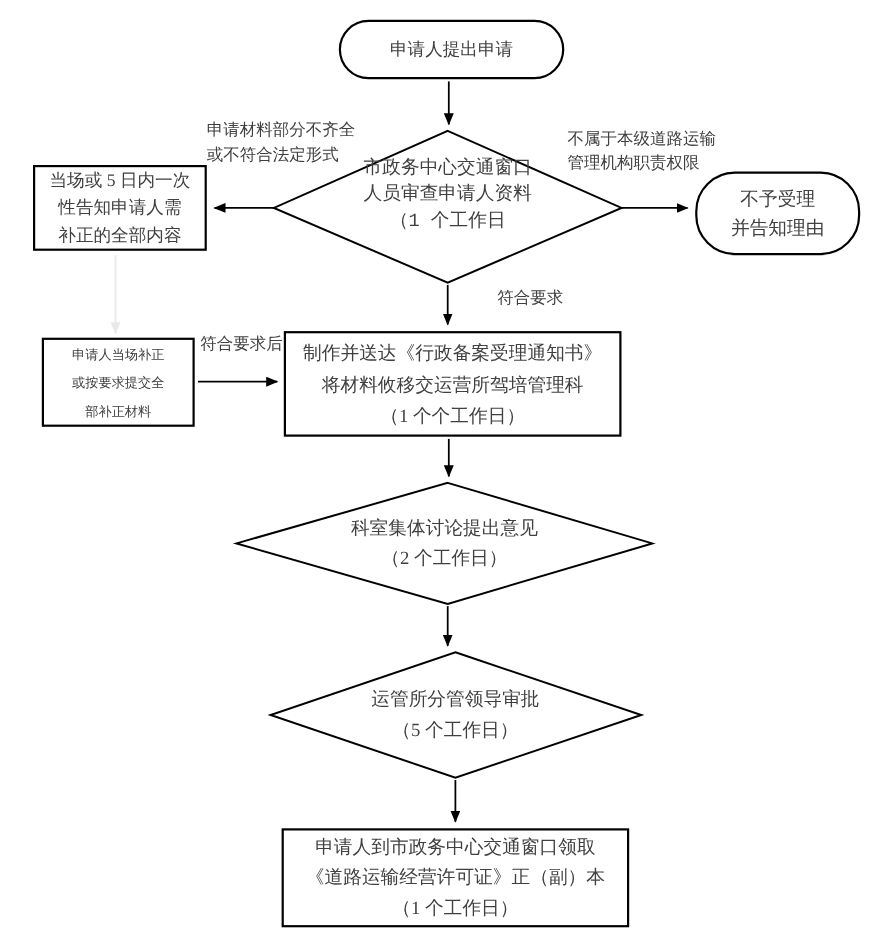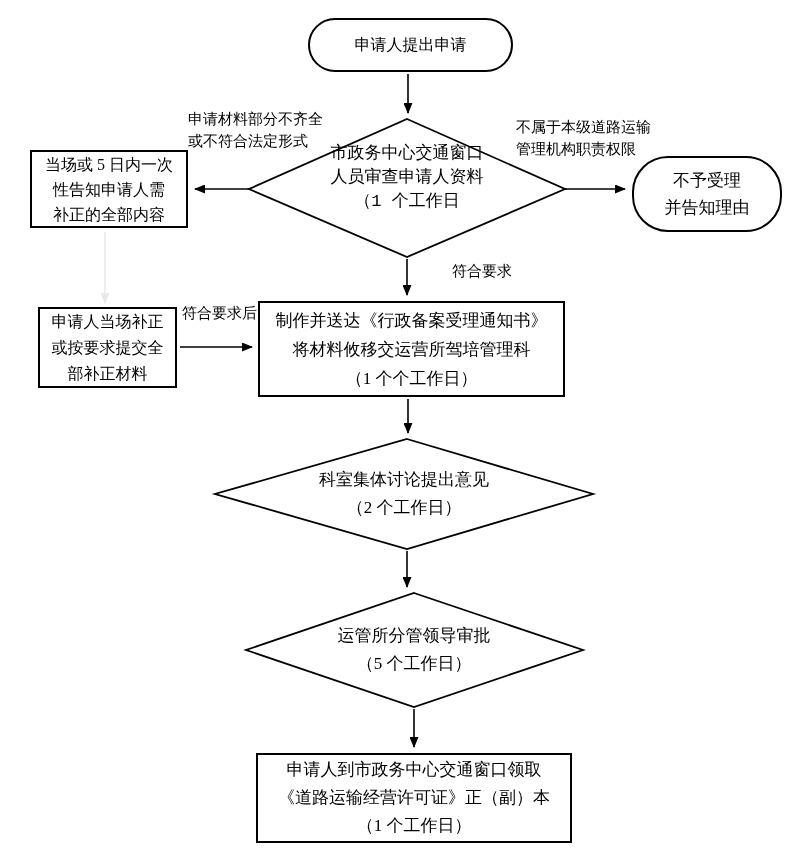--- a/index.html
+++ b/index.html
@@ -1,34 +1,34 @@
 <!DOCTYPE html>
 <html><head>
 <meta charset="utf-8">
 <style>
   html,body{margin:0;padding:0;background:#ffffff;}
   .canvas{
     position:relative;width:801px;height:858px;background:#ffffff;overflow:hidden;
-    font-family:"Liberation Serif","DejaVu Serif",serif;color:#000000;
+    font-family:"Liberation Serif","DejaVu Serif",serif;color:#404040;
   }
   .wires{position:absolute;left:0;top:0;width:801px;height:858px;}
   .node,.dtext,.elabel{
     position:absolute;box-sizing:border-box;white-space:pre-line;
     display:flex;align-items:center;justify-content:center;text-align:center;
   }
   .node{background:#ffffff;border:2px solid #000000;}
   .dtext{background:transparent;border:none;}
   .elabel{display:block;text-align:left;background:transparent;font-size:15px;line-height:22px;}
   
   .n-start{left:308px;top:18px;width:205px;height:54px;border-radius:27px;font-size:16px;}
   .n-review{left:257px;top:140px;width:300px;height:76px;font-size:17px;line-height:24px;font-family:Liberation Mono, monospace;}
   .n-notice{left:30px;top:150px;width:158px;height:78px;font-size:16px;line-height:25px;}
   .n-reject{left:632px;top:156px;width:150px;height:76px;border-radius:36px;font-size:17px;line-height:27px;}
   .n-produce{left:258px;top:301px;width:307px;height:96px;font-size:17px;line-height:29px;}
-  .n-supplement{left:38px;top:307px;width:139px;height:81px;font-size:16px;line-height:26px;}
+  .n-supplement{left:38px;top:307px;width:139px;height:81px;font-size:12px;line-height:26px;}
   .n-discuss{left:254px;top:466px;width:300px;height:56px;font-size:17px;line-height:28px;}
   .n-approve{left:264px;top:622px;width:300px;height:56px;font-size:17px;line-height:28px;}
   .n-obtain{left:256px;top:753px;width:316px;height:90px;font-size:17px;line-height:28px;}
   
   .l-incomplete{left:188px;top:108px;}
   .l-notjur{left:516px;top:116px;}
   .l-meets{left:412px;top:262px;line-height:18px;margin-left:40px;}
   .l-meetsafter{left:182px;top:304px;line-height:18px;}
   
   .shape{fill:#ffffff;stroke:#000000;stroke-width:1.8;}

